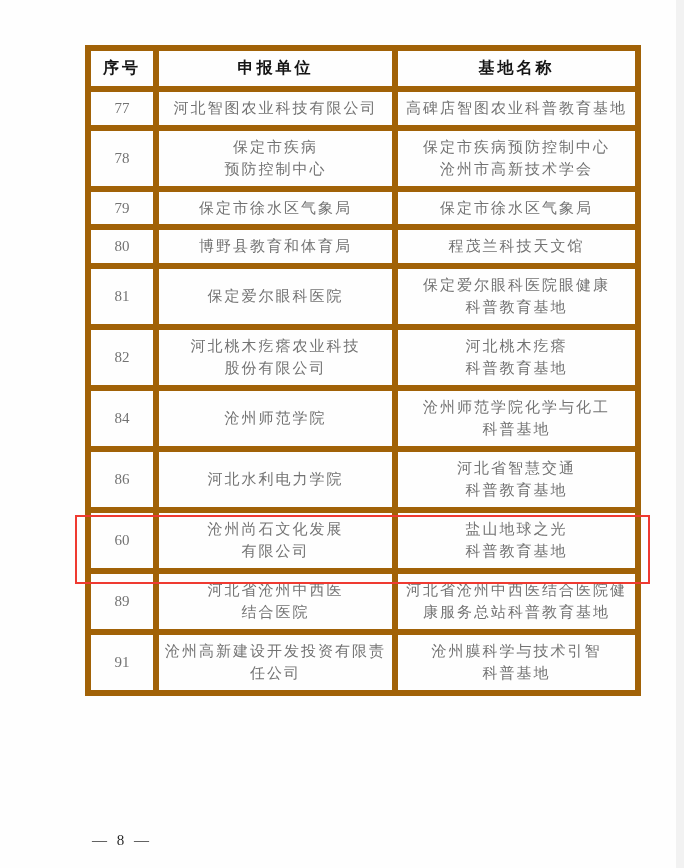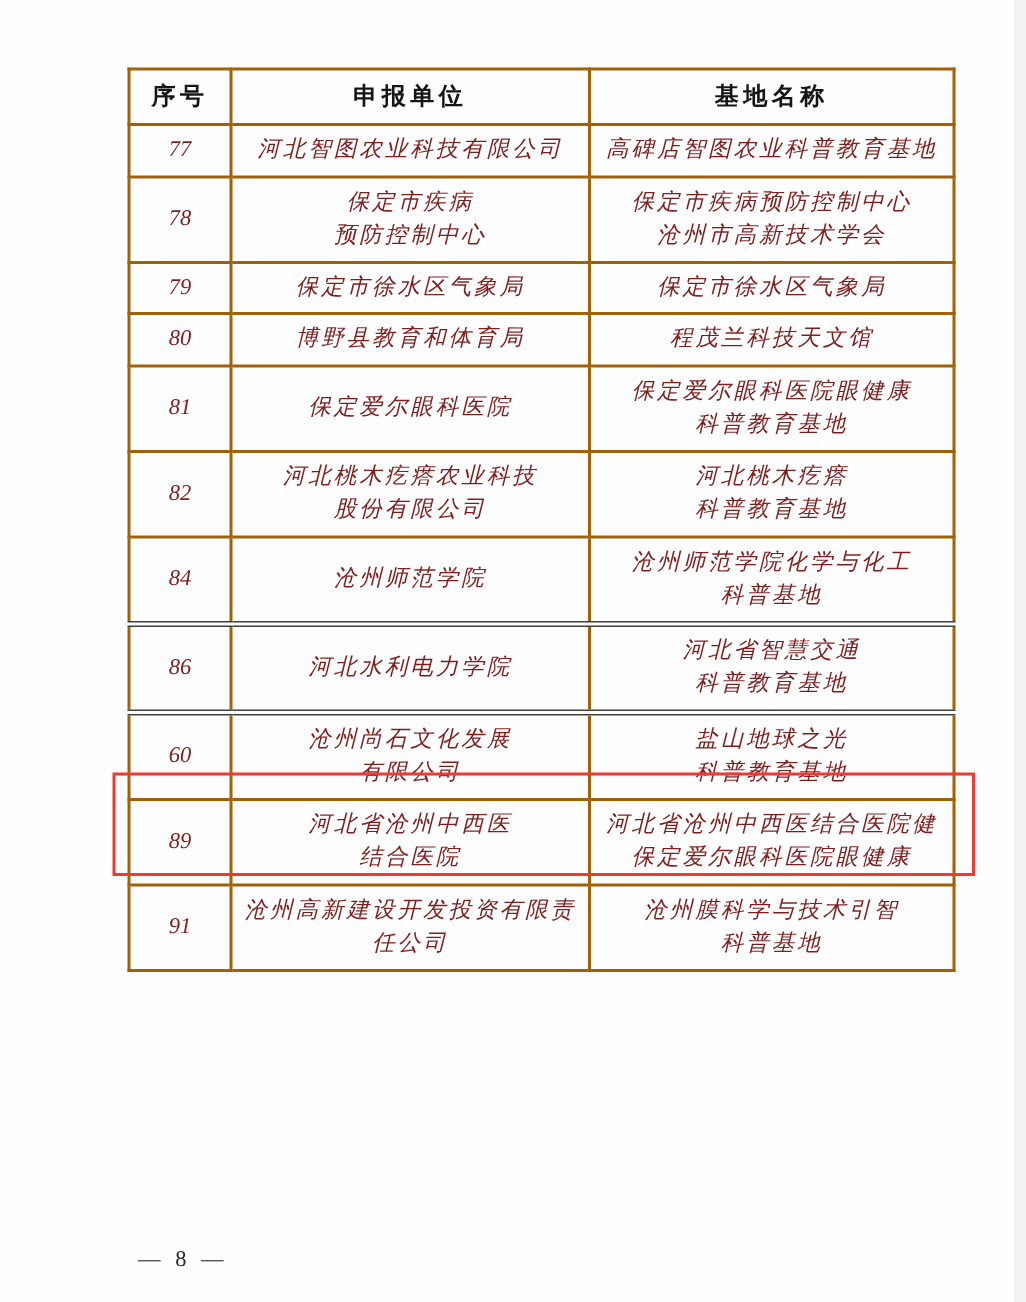--- a/index.html
+++ b/index.html
@@ -31,39 +31,38 @@
     width: 550px;
     border-collapse: collapse;
     table-layout: fixed;
     background: #fefefe;
   }
   table.report-table col.c-serial { width: 68px; }
   table.report-table col.c-unit   { width: 239px; }
   table.report-table col.c-base   { width: 243px; }
   table.report-table th,
   table.report-table td {
-    border: 2px solid #a16207;
+    border: 6px solid #a16207;
     text-align: center;
     vertical-align: middle;
     white-space: pre-line;
     padding: 5px 2px;
   }
   table.report-table th {
     font-size: 16px;
     font-weight: bold;
     letter-spacing: 3px;
     padding: 7px 2px;
     color: #151515;
   }
   table.report-table td {
     font-size: 15px;
     line-height: 1.5;
     letter-spacing: 2px;
-    color: #7f1d1d;
-    font-style: italic;
+    color: #737373;
   }
   table.report-table td.serial-cell {
     letter-spacing: 0;
     font-size: 15px;
   }
   
   tr.highlighted td {
     border-top: 4px double #3f3f3f;
     border-bottom: 4px double #3f3f3f;
   }
@@ -153,21 +152,21 @@
           <td class="unit-cell">沧州尚石文化发展
 有限公司</td>
           <td class="base-cell">盐山地球之光
 科普教育基地</td>
         </tr>
         <tr>
           <td class="serial-cell">89</td>
           <td class="unit-cell">河北省沧州中西医
 结合医院</td>
           <td class="base-cell">河北省沧州中西医结合医院健
-保定爱尔眼科医院眼健康</td>
+康服务总站科普教育基地</td>
         </tr>
         <tr>
           <td class="serial-cell">91</td>
           <td class="unit-cell">沧州高新建设开发投资有限责
 任公司</td>
           <td class="base-cell">沧州膜科学与技术引智
 科普基地</td>
         </tr>
       </tbody>
   </table>

